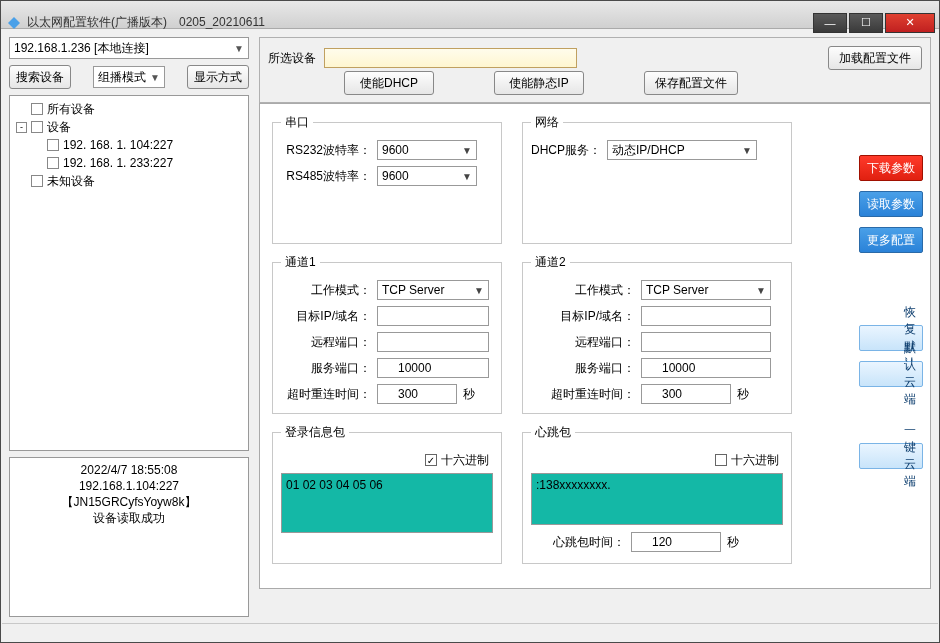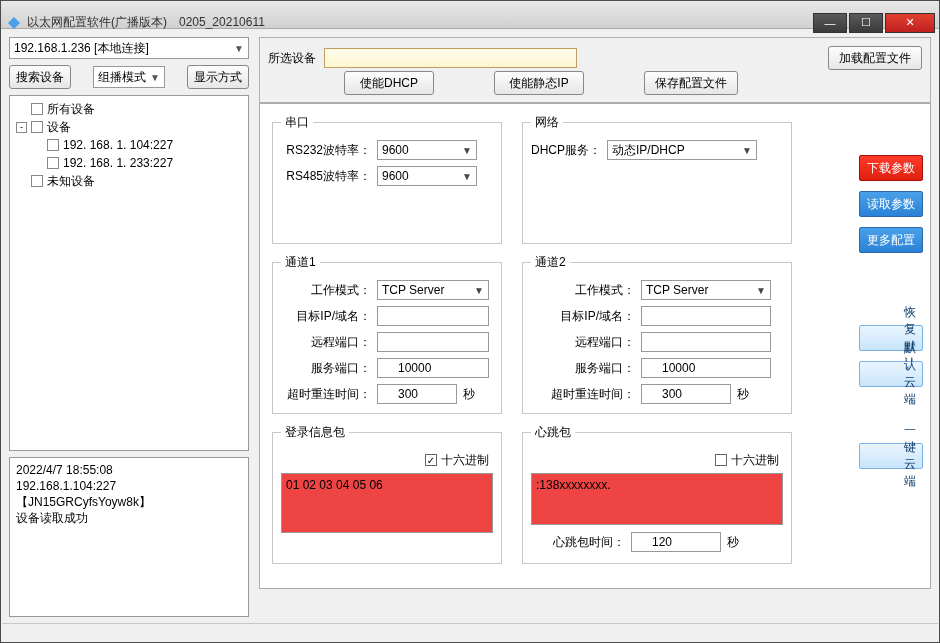--- a/index.html
+++ b/index.html
@@ -17,21 +17,21 @@
   .row { display:flex; align-items:center; margin-bottom:6px;}
   .devcombo { flex:1; height:22px; border:1px solid #999; background:#fff; padding:0 4px; display:flex; align-items:center; justify-content:space-between;}
   .devcombo .arrow { font-size:10px; color:#555;}
   .btn { height:24px; border:1px solid #888; border-radius:3px; background:linear-gradient(#fdfdfd,#e6e6e6); padding:0 10px; display:inline-flex; align-items:center; justify-content:center; cursor:pointer; min-width:64px;}
   .btn.small { min-width:56px; padding:0 6px;}
   .tree { flex:1; border:1px solid #999; background:#fff; overflow:auto; padding:4px 2px;}
   .tn { display:flex; align-items:center; height:18px; padding-left:4px;}
   .tn .exp { width:11px; height:11px; border:1px solid #888; display:flex; align-items:center; justify-content:center; font-size:9px; margin-right:4px; background:#fff; line-height:1;}
   .tn .spacer { width:15px; display:inline-block;}
   .tn .cb { width:12px; height:12px; border:1px solid #888; margin-right:4px; background:#fff;}
-  .log { height:160px; border:1px solid #999; background:#fff; margin-top:6px; padding:4px 6px; font-family:"SimSun",monospace; font-size:12px; line-height:16px; overflow:auto;}
+  .log { height:160px; border:1px solid #999; background:#fff; margin-top:6px; padding:4px 6px; font-family:"SimSun",monospace; font-size:12px; line-height:16px; overflow:auto;text-align:center;}
   .right { flex:1; padding:8px 8px 8px 4px; position:relative;}
   .topframe { border:1px solid #b0b0b0; padding:8px; height:66px; display:flex; flex-direction:column; gap:1px;}
   .tf1 { display:flex; align-items:center;}
   .lbl { margin-right:8px;}
   .seldev { flex:1; max-width:290px; height:20px; border:1px solid #c0a060; background:linear-gradient(#fffcec,#fff6d0);}
   .tf2 { display:flex; align-items:center; gap:60px; padding-left:76px;}
   .tabstrip { margin-top:6px; display:flex; align-items:flex-end; height:28px;}
   .tab { border:1px solid #aaa; border-bottom:none; padding:6px 14px 6px 14px; background:#eaeaea; margin-right:0px; position:relative; top:1px;}
   .tab.active { background:#fff; border-bottom:1px solid #fff; z-index:2;}
   .tabbody { border:1px solid #aaa; background:#fff; height:486px; position:relative; padding:10px 10px 10px 10px;}
@@ -42,21 +42,21 @@
   .flab.w110 { width:110px; }
   .inp { height:20px; border:1px solid #999; background:#fff; padding:0 20px; display:flex; align-items:center;}
   .combo { height:20px; border:1px solid #999; background:#fff; display:flex; align-items:center; justify-content:space-between; padding:0 2px 0 4px;}
   .combo .arrow, .inp .arrow { width:14px; text-align:center; font-size:10px; color:#444;}
   .grp-serial { top:10px; left:10px; width:230px; height:130px;}
   .grp-net    { top:10px; left:260px; width:270px; height:130px;}
   .grp-ch1    { top:150px; left:10px; width:230px; height:160px; border:2px solid #e03030;}
   .grp-ch2    { top:150px; left:260px; width:270px; height:160px;}
   .grp-login  { top:320px; left:10px; width:230px; height:140px;}
   .grp-heart  { top:320px; left:260px; width:270px; height:140px;}
-  .txtarea { border:1px solid #999; background:#ef4444; width:100%; height:60px; padding:4px;}
+  .txtarea { border:1px solid #999; background:#14b8a6; width:100%; height:60px; padding:4px;}
   .check { display:flex; align-items:center;}
   .check .box { width:12px; height:12px; border:1px solid #666; margin-right:4px; display:flex; align-items:center; justify-content:center; font-size:10px; background:#fff;}
   .sidebtns { position:absolute; right:16px; top:126px; display:flex; flex-direction:column; gap:10px; width:64px;}
   .sbtn { width:64px; height:26px; border:1px solid #2a6aa8; border-radius:2px; display:flex; align-items:center; justify-content:center; color:#fff; font-size:12px; cursor:pointer;}
   .sbtn.red { background:linear-gradient(#ff3a2a,#e02010); border-color:#a01000;}
   .sbtn.blue { background:linear-gradient(#4aa0e8,#2a82d8);}
   .sbtn.pale { background:linear-gradient(#eaf5ff,#c8e4fa); color:#104070; border-color:#7ab4e6;padding-left:44px;}
   .statusbar { position:absolute; left:1px; right:1px; bottom:1px; height:18px; background:#f0f0f0; border-top:1px solid #c8c8c8;}
   .unit { margin-left:6px;}
 </style>

